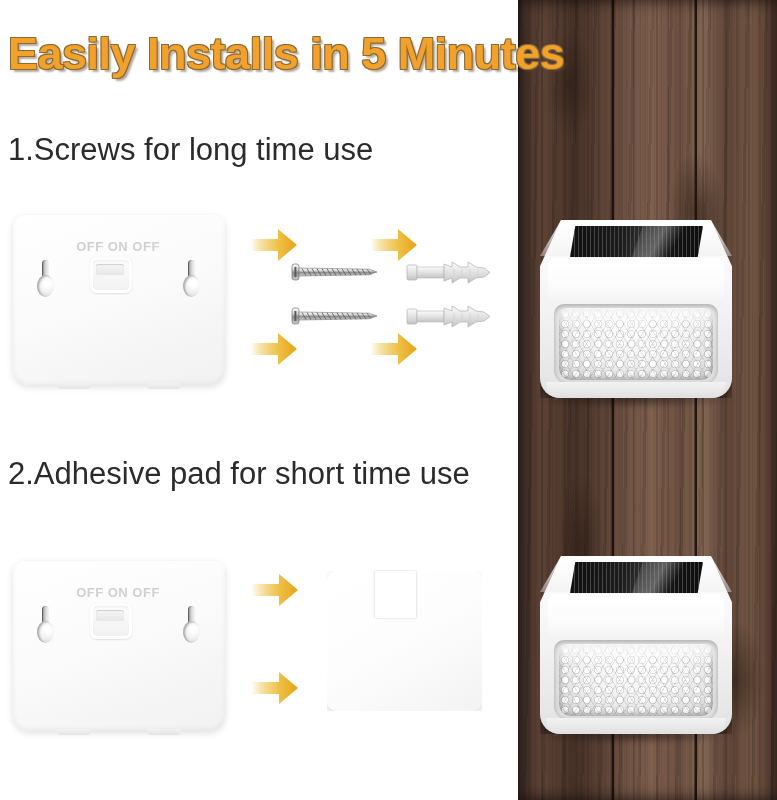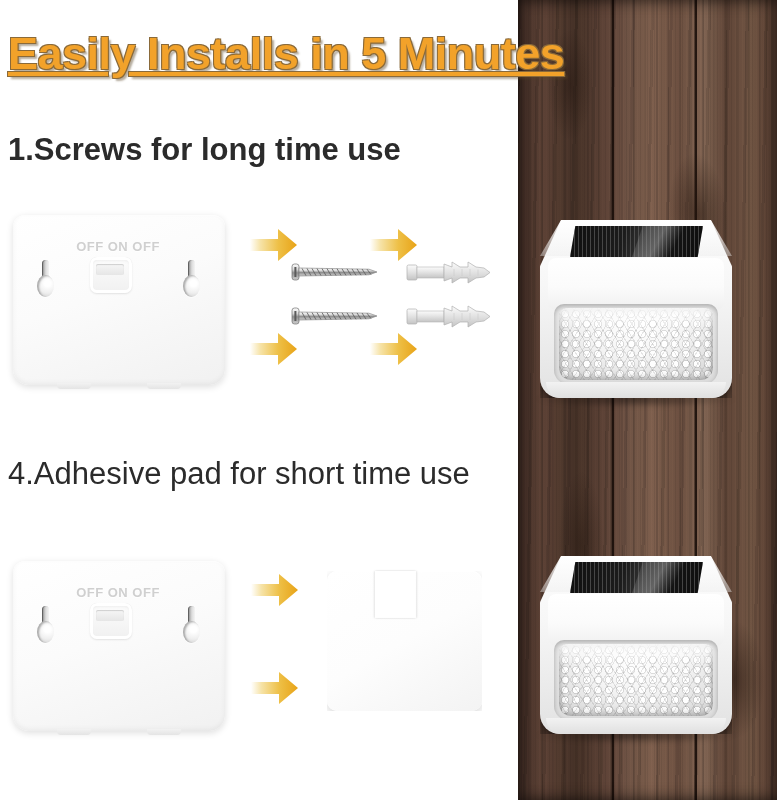--- a/index.html
+++ b/index.html
@@ -57,28 +57,27 @@
     position:absolute; left:8px; top:28px;
     font-size:45px; font-weight:bold; letter-spacing:-.5px;
     color:#F2A22A;
     font-family:"Liberation Sans", sans-serif;
     transform:scaleX(1.0);
     text-shadow:
       -1px -1px 0 #8a6a3a, 1px -1px 0 #8a6a3a,
       -1px  1px 0 #8a6a3a, 1px  1px 0 #8a6a3a,
        3px 3px 2px rgba(90,70,40,.45);
     white-space:nowrap;
-    text-decoration:underline;
   }
   .step-heading{
     position:absolute; left:8px;
     font-size:31px; color:#2b2b2b; font-weight:normal;
     white-space:nowrap;
   }
-  .step-heading.s1{ top:132px;font-weight:bold; }
+  .step-heading.s1{ top:132px; }
   .step-heading.s2{ top:456px; }
 
   
   .bracket{
     position:absolute; width:212px; height:170px;
     background:linear-gradient(160deg,#ffffff 0%,#fbfbfb 45%,#f1f1f1 100%);
     border-radius:12px 12px 16px 16px;
     box-shadow:0 2px 7px rgba(0,0,0,.13), inset 0 -2px 5px rgba(0,0,0,.05),
                inset 0 1px 0 #fff;
   }
@@ -411,21 +410,21 @@
     <path d="M38 8 L46 11 L46 6 L54 11 L62 11 L62 6 L70 11 L78 12 L84 16.5 L78 21 L70 22 L62 27 L62 22 L54 22 L46 27 L46 22 L38 25 Z" fill="url(#ang2)" stroke="#b0b0b0" stroke-width=".7" stroke-linejoin="round"></path>
     <g stroke="#c9c9c9" stroke-width=".6" fill="none">
       <path d="M48 13 L48 20"></path>
         <path d="M56 13 L56 20"></path>
         <path d="M64 13 L64 20"></path>
         <path d="M72 13.5 L72 19.5"></path>
     </g>
   </svg>
 </div>
 
-<div class="step-heading s2">4.Adhesive pad for short time use</div>
+<div class="step-heading s2">2.Adhesive pad for short time use</div>
 
 <div class="bracket b2">
   <div class="emboss-label">OFF ON OFF</div>
   <div class="switch-recess">
     <div class="slider"></div>
   </div>
   <div class="keyhole kh-l">
     <div class="slot"></div>
     <div class="hole"></div>
   </div>

